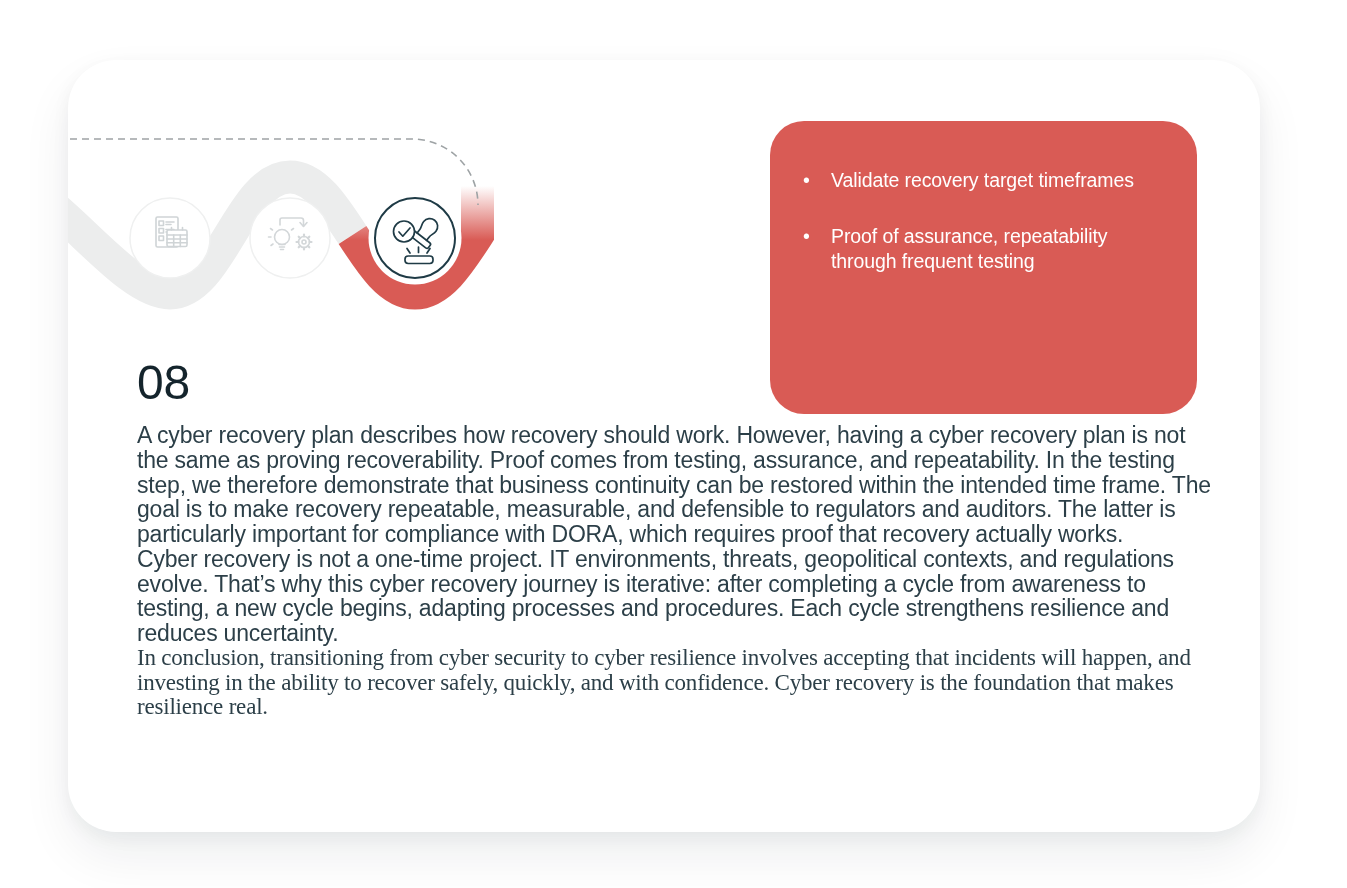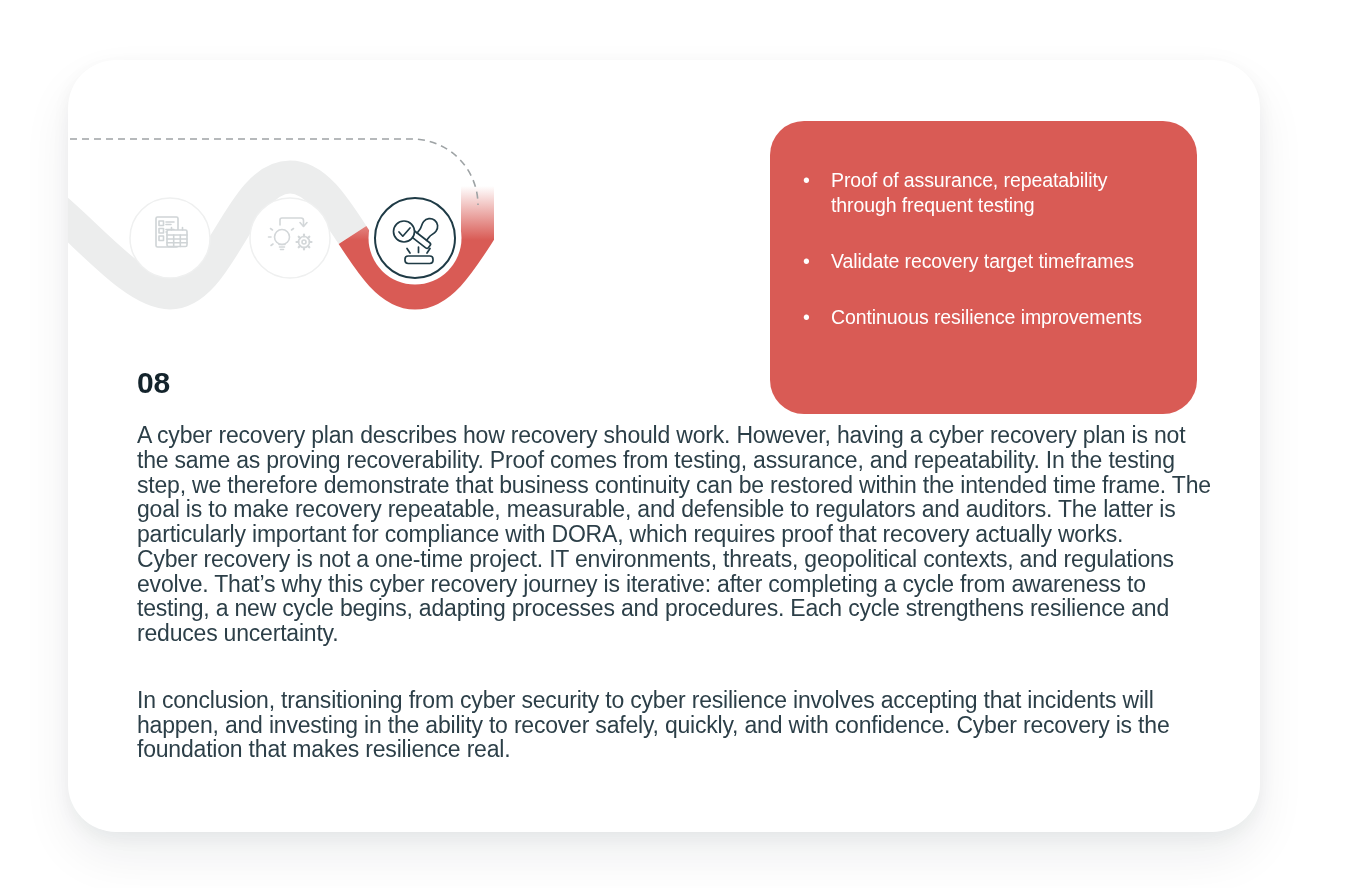--- a/index.html
+++ b/index.html
@@ -66,37 +66,37 @@
   }
   .content {
     position: absolute;
     left: 69px;
     top: 302px;
     width: 1080px;
     color: #2C3F48;
   }
   .section-number, .section-title {
     margin: 0;
-    font-size: 30px;
+    font-size: 48px;
     line-height: 41px;
-    font-weight: 700;
+    font-weight: 400;
     color: #14242C;
     letter-spacing: -0.2px;
   }
   .body-text {
     margin-top: 20px;
   }
   .body-text p {
     margin: 0;
     font-size: 23px;
     line-height: 24.75px;
     letter-spacing: -0.2px;
   }
   .body-text p.spaced {
-    margin-top: 42px;
+    font-family: Liberation Serif, serif;
   }
 </style>
 </head>
 <body>
 
 <div class="page">
   <div class="card">
 
     <svg class="journey-svg" viewBox="0 0 1192 330">
       <defs>
@@ -161,23 +161,22 @@
           <circle cx="336" cy="171.5" r="10.5" fill="#ffffff"></circle>
           <path d="M 331 172 L 334.8 176.2 L 342 168"></path>
           <path d="M 342 193 L 339 188.5 M 350.5 192.5 L 350.5 187 M 359 193 L 362 188.5"></path>
           <rect x="337" y="196" width="28" height="7.5" rx="3.2"></rect>
         </g>
       </g>
     </svg>
 
     <div class="key-points">
       <ul>
+        <li>Validate recovery target timeframes</li>
         <li>Proof of assurance, repeatability through frequent testing</li>
-        <li>Validate recovery target timeframes</li>
-        <li>Continuous resilience improvements</li>
       </ul>
     </div>
 
     <div class="content">
       <h1 class="section-number">08</h1>
       <div class="body-text">
         <p>A cyber recovery plan describes how recovery should work. However, having a cyber recovery plan is not the same as proving recoverability. Proof comes from testing, assurance, and repeatability. In the testing step, we therefore demonstrate that business continuity can be restored within the intended time frame. The goal is to make recovery repeatable, measurable, and defensible to regulators and auditors. The latter is particularly important for compliance with DORA, which requires proof that recovery actually works.</p>
         <p>Cyber recovery is not a one-time project. IT environments, threats, geopolitical contexts, and regulations evolve. That’s why this cyber recovery journey is iterative: after completing a cycle from awareness to testing, a new cycle begins, adapting processes and procedures. Each cycle strengthens resilience and reduces uncertainty.</p>
         <p class="spaced">In conclusion, transitioning from cyber security to cyber resilience involves accepting that incidents will happen, and investing in the ability to recover safely, quickly, and with confidence. Cyber recovery is the foundation that makes resilience real.</p>
       </div>

